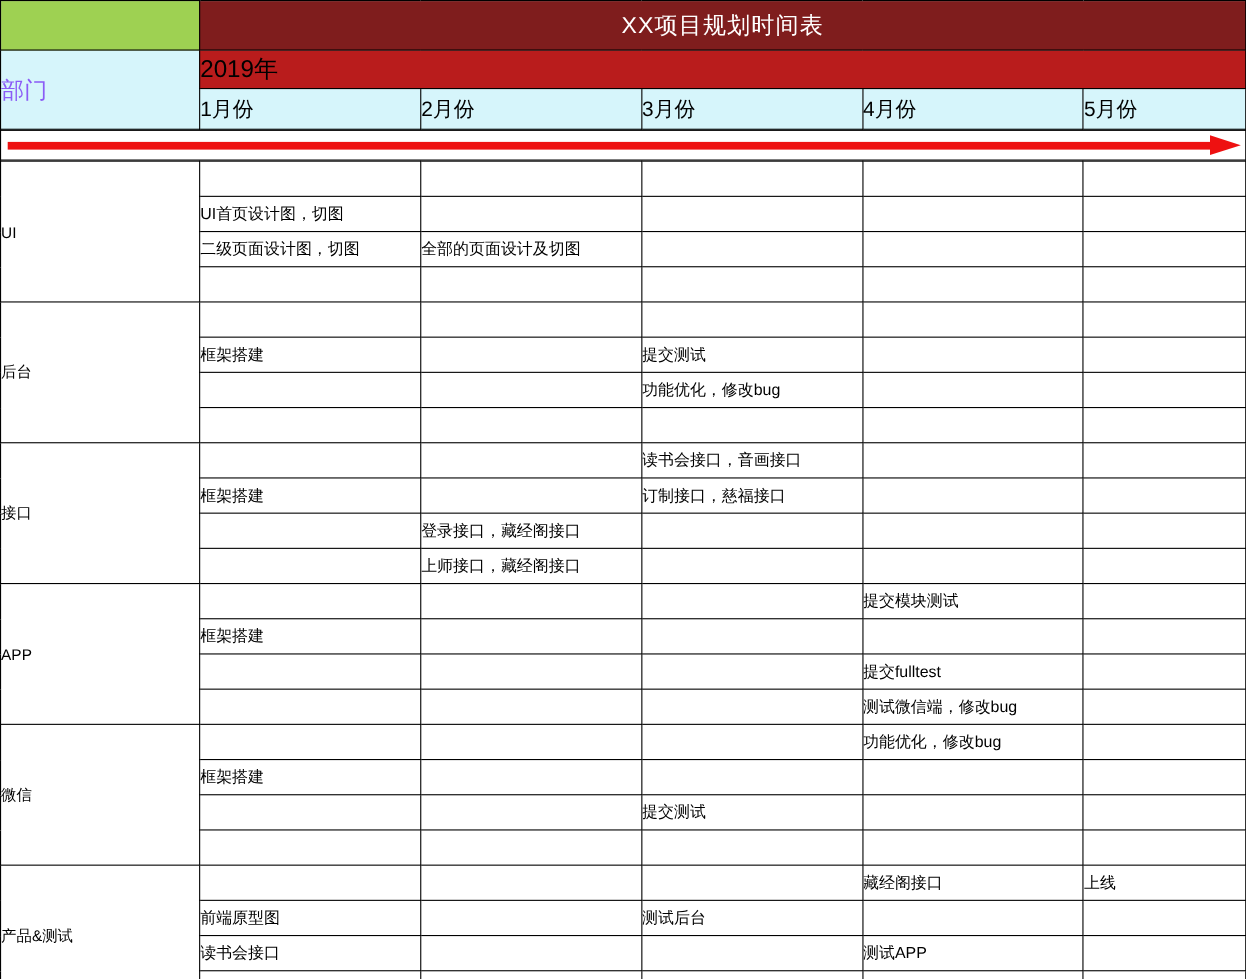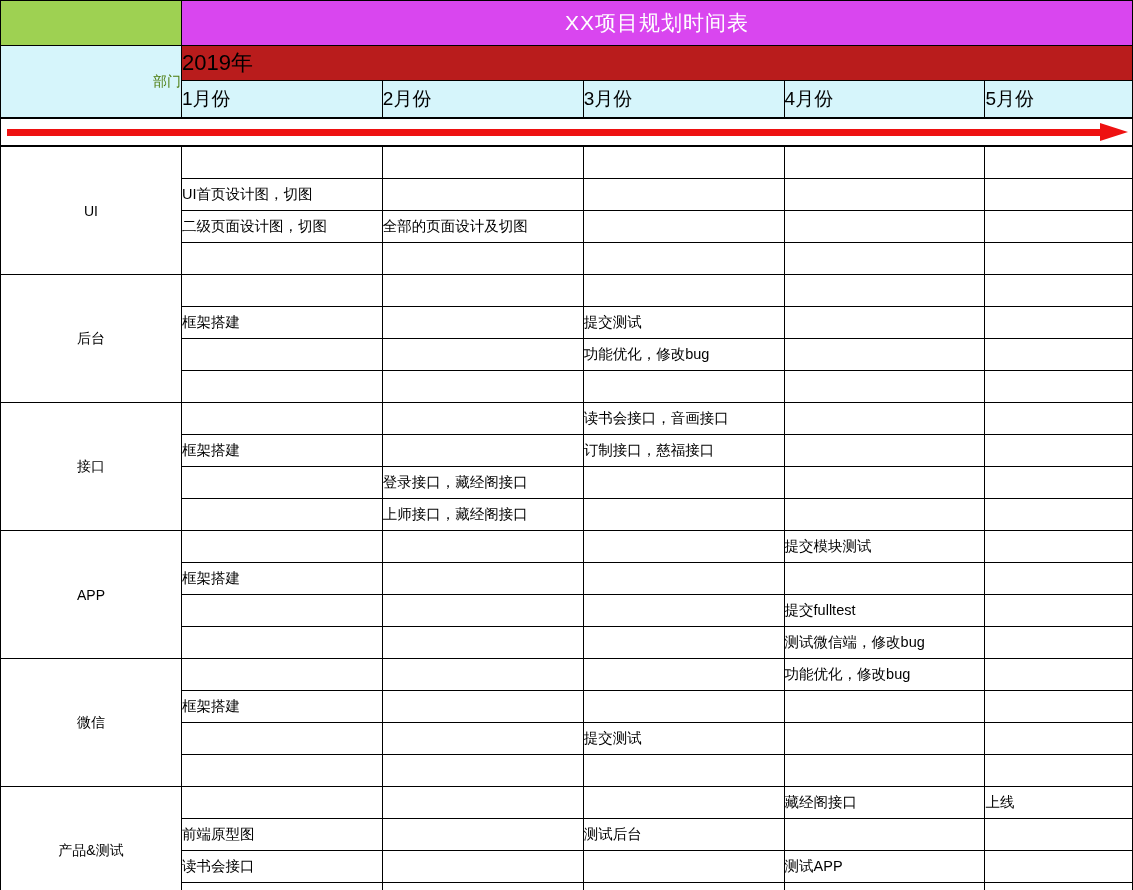--- a/index.html
+++ b/index.html
@@ -24,38 +24,38 @@
   }
   table.grid td, table.grid th {
     border: 1px solid #000000;
     padding: 0;
     margin: 0;
     font-weight: normal;
     vertical-align: middle;
   }
   
   .title-cell {
-    background: #d946ef;
+    background: #7f1d1d;
     text-align: center;
     font-size: 21px;
     font-weight: bold;
     color: #ffffff;
     height: 44px;
     letter-spacing: 1px;
   }
   .title-left-blank {
     background: #ffffff;
     border: 1px solid #000000;
   }
   
   .dept-header {
     background: #d6f5fb;
-    text-align: right;
-    font-size: 14px;
-    color: #4d7c0f;
+    text-align: left;
+    font-size: 21px;
+    color: #8b5cf6;
     height: 70px;
   }
   .year-header {
     background: #b91c1c;
     text-align: left;
     font-size: 22px;
     color: #000000;
     height: 34px;
   }
   .month-header {
@@ -87,21 +87,20 @@
     right: 4px;
     top: 4px;
     width: 0;
     height: 0;
     border-top: 9px solid transparent;
     border-bottom: 9px solid transparent;
     border-left: 28px solid #ee1111;
   }
   
   .dept-cell {
-    text-align: center;
     font-size: 14px;
     font-weight: bold;
     color: #000000;
     background: #ffffff;
   }
   .task-cell {
     font-size: 14.5px;
     color: #000000;
     height: 31px;
     padding-left: 5px;

